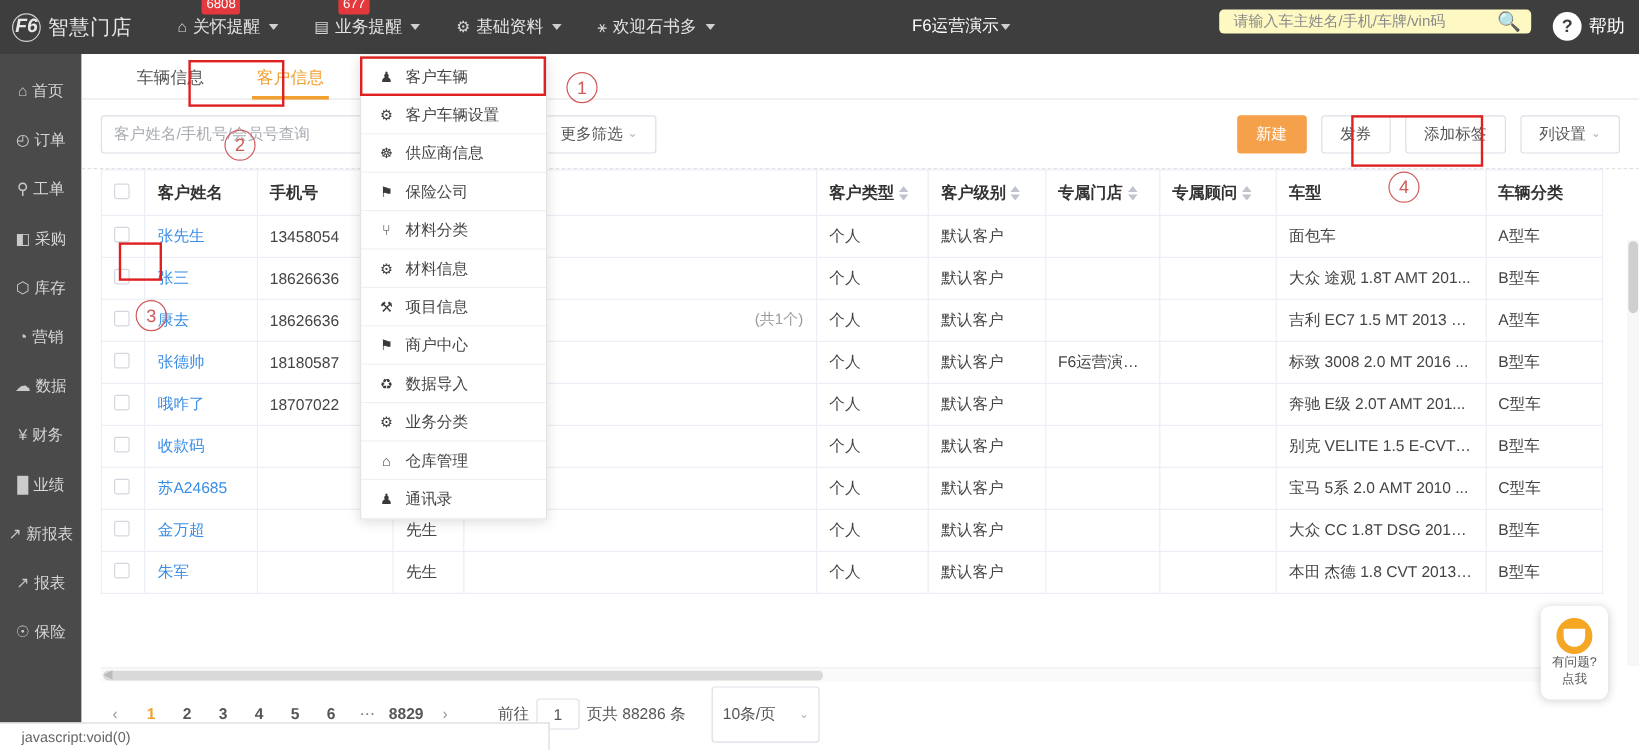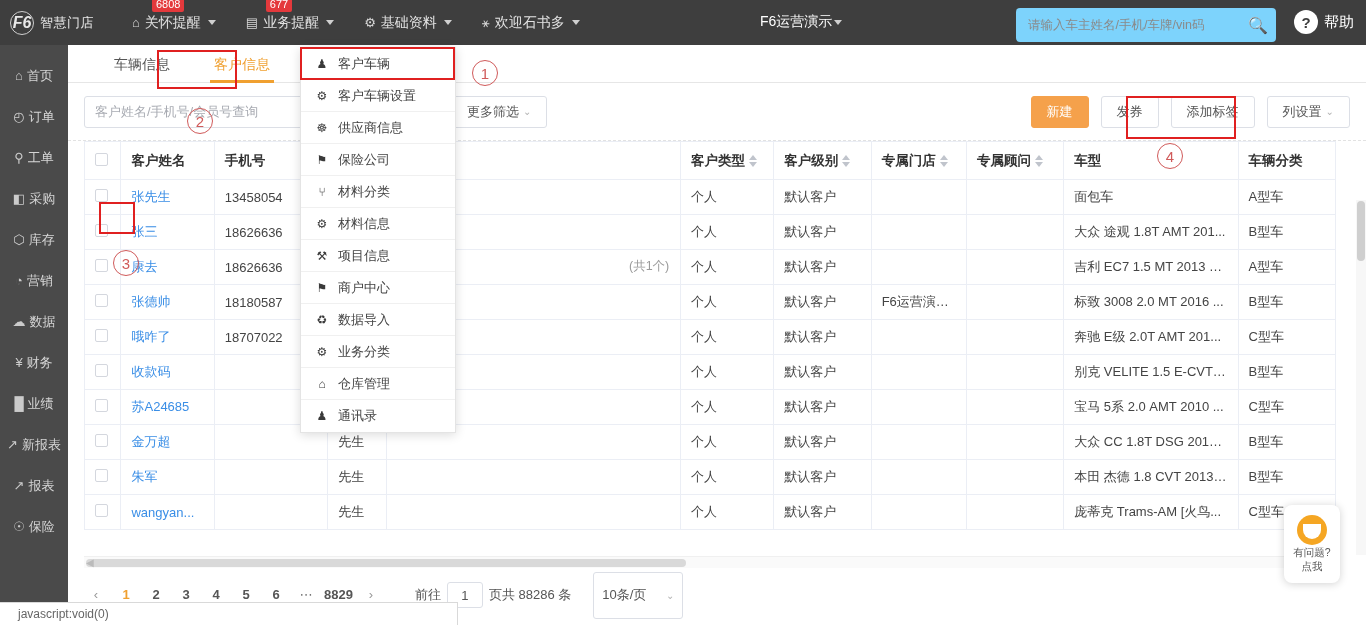--- a/index.html
+++ b/index.html
@@ -15,21 +15,21 @@
     position: absolute; top: 0; left: 0; width: 1366px; height: 45px;
     background: #3e3e3e; display: flex; align-items: center;
   }
   .brand { display: flex; align-items: center; margin-left: 10px; gap: 6px; }
   .brand-logo {
     width: 24px; height: 24px; border-radius: 50%;
     border: 1.5px solid #cfcfcf; color: #e8e8e8;
     font-size: 16px; font-style: italic; font-weight: bold;
     display: flex; align-items: center; justify-content: center;
   }
-  .brand-name { color: #e6e6e6; font-size: 13px; letter-spacing: .5px; }
+  .brand-name { color: #e6e6e6; font-size: 17px; letter-spacing: .5px; }
 
   .topnav { display: flex; align-items: center; margin-left: 36px; gap: 26px; }
   .topnav-item {
     position: relative; display: flex; align-items: center; gap: 5px;
     color: #e2e2e2; font-size: 14px; cursor: pointer; padding: 4px 2px;
   }
   .topnav-icon { font-size: 13px; color: #d8d8d8; line-height: 1; }
   .caret-d {
     display: inline-block; width: 0; height: 0; margin-left: 2px;
     border-left: 4px solid transparent; border-right: 4px solid transparent;
@@ -40,21 +40,21 @@
     background: #e4393c; color: #fff; font-size: 11px;
     padding: 0 4px; height: 16px; line-height: 16px; border-radius: 2px;
     min-width: 18px; text-align: center;
   }
   .store-sel {
     position: absolute; left: 760px; top: 13px;
     color: #fff; font-size: 14px; display: flex; align-items: center; cursor: pointer;
   }
   .searchwrap {
     position: absolute; right: 90px; top: 8px;
-    width: 260px; height: 34px; background: #7dd3fc; border-radius: 4px;
+    width: 260px; height: 20px; background: #fef9c3; border-radius: 4px;
     display: flex; align-items: center; padding: 0 8px 0 12px;
   }
   .searchwrap input {
     flex: 1; border: 0; background: transparent; outline: none;
     font-size: 12.5px; color: #555;
     font-family: "Liberation Sans", "DejaVu Sans", sans-serif;
   }
   .searchwrap input::placeholder { color: #8a8a8a; }
   .search-icon { font-size: 16px; color: #3a3a3a; cursor: pointer; }
   .help {
@@ -508,33 +508,20 @@
             <td></td>
             <td>先生</td>
             <td></td>
             <td>个人</td>
             <td>默认客户</td>
             <td></td>
             <td></td>
             <td>本田 杰德 1.8 CVT 2013 ...</td>
             <td>B型车</td>
           </tr>
-          <tr>
-            <td><span class="cbx"></span></td>
-            <td class="link">wangyan...</td>
-            <td></td>
-            <td>先生</td>
-            <td></td>
-            <td>个人</td>
-            <td>默认客户</td>
-            <td></td>
-            <td></td>
-            <td>庞蒂克 Trams-AM [火鸟...</td>
-            <td>C型车</td>
-          </tr>
         </tbody>
       </table>
 
       <div class="inner-box"></div>
       <div class="count-note">(共1个)</div>
     </div>
 
     <div class="vscroll">
       <div class="thumb"></div>
     </div>

